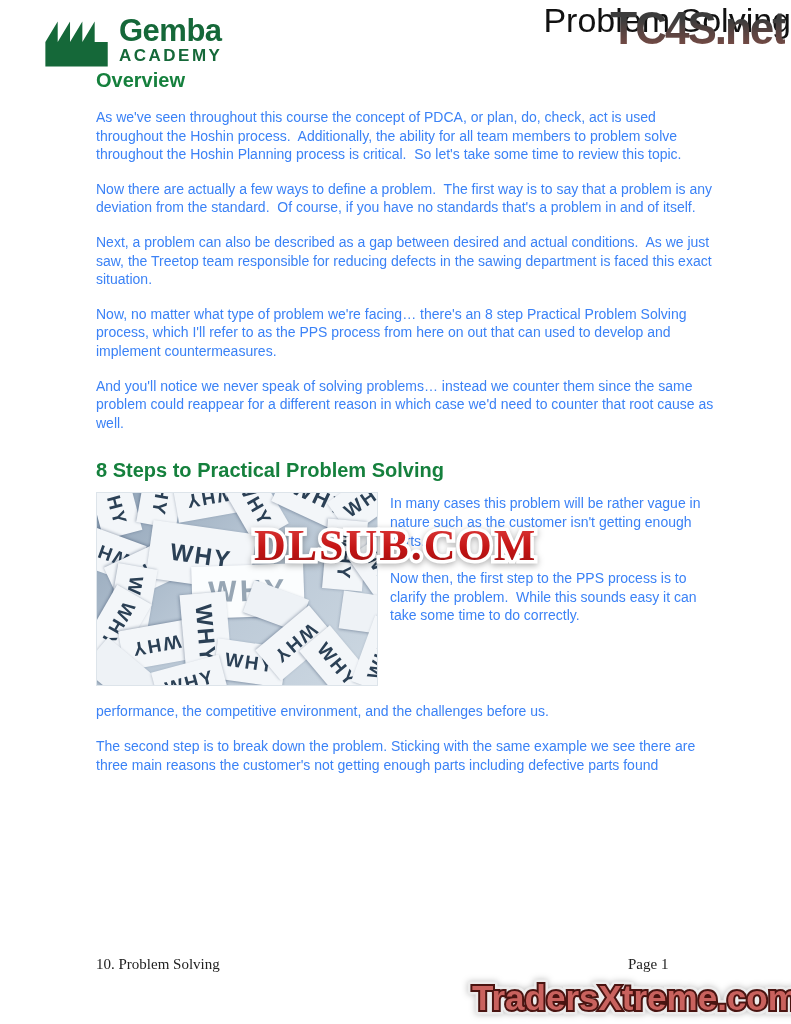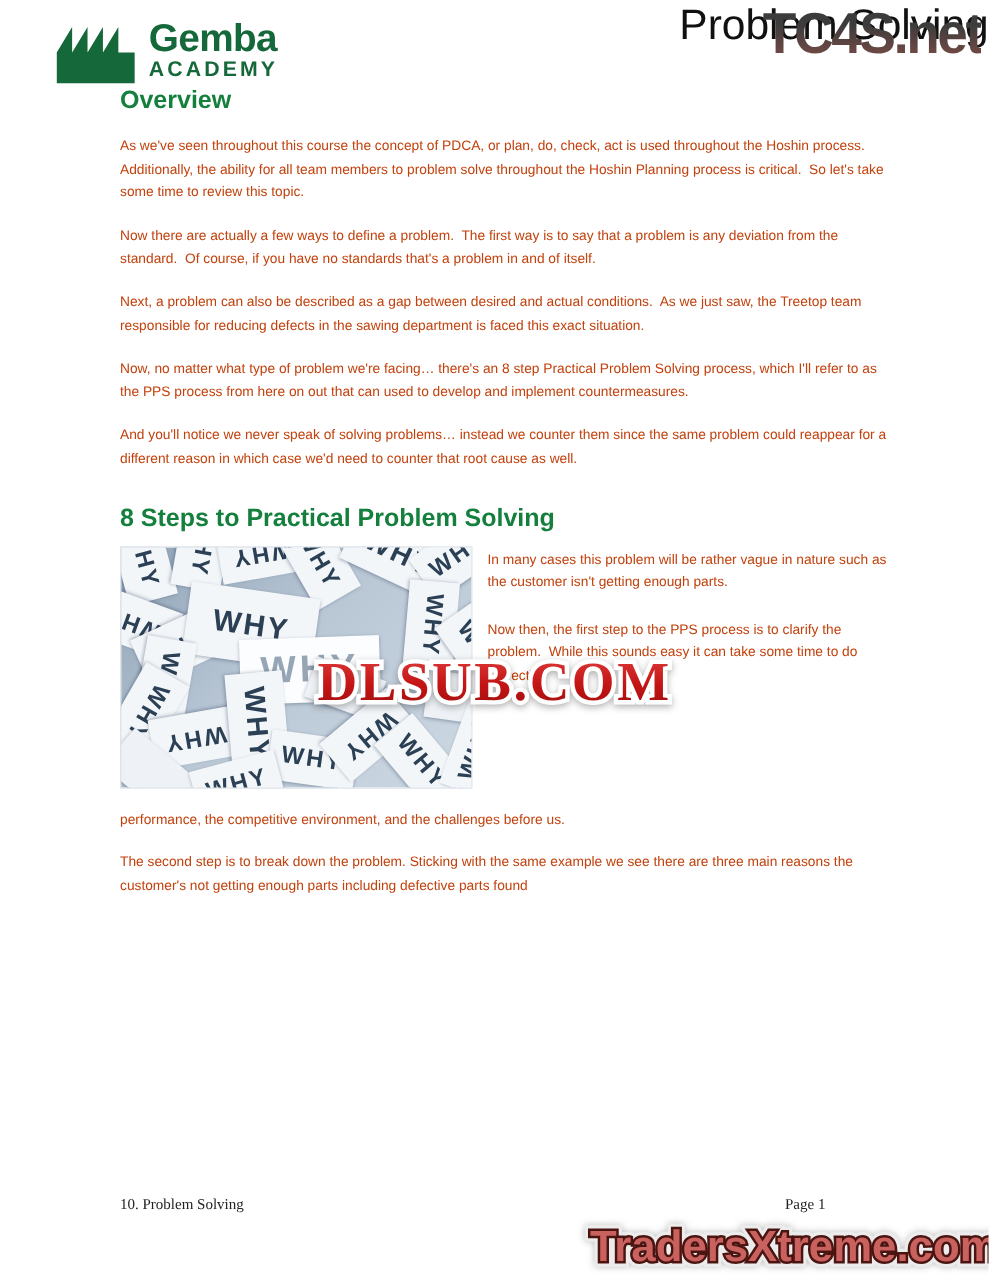--- a/index.html
+++ b/index.html
@@ -29,21 +29,21 @@
     text-align:right;
     font-size:34px; font-weight:400; color:#111; letter-spacing:0px; line-height:40px;
   }
   .content { padding:0 75px 0 96px; }
   h2.green {
     font-size:20px; font-weight:bold; color:#15803d; line-height:24px;
   }
   .overview-heading { margin-top:28px; }
   .steps-heading { margin-top:26px; }
   p.body {
-    margin-top:16px; font-size:11px; line-height:18.6px; color:#c2410c;
+    margin-top:16px; font-size:14px; line-height:18.6px; color:#3b82f6;
     white-space:pre-wrap;
   }
 
   
   .steps-row { display:flex; margin-top:10px; }
   .why-image {
     position:relative; width:282px; height:194px; flex:0 0 282px;
     background:linear-gradient(135deg,#8fa2b6 0%,#b9c7d5 45%,#cdd8e2 100%);
     overflow:hidden; margin-right:12px; border:1px solid #dde4ea;
   }
@@ -55,21 +55,21 @@
   }
   .tile.center { color:#97a6b4; background:#fbfdfe; letter-spacing:3px; }
   .tile.blank { background:#eef2f6; }
   .steps-side { flex:1; padding-top:2px; }
   .steps-side p.body { margin-top:0; margin-bottom:19px; }
   .wrap-line { margin-top:4px; }
 
   
   .footer-left, .footer-right {
     position:absolute; top:956px; font-family:"Liberation Serif", serif;
-    font-size:12px; color:#222;
+    font-size:15px; color:#222;
   }
   .footer-left { left:96px; }
   .footer-right { left:628px; }
 
   
   .wm-dlsub {
     position:absolute; left:254px; top:482px; z-index:5;
     font-family:"Liberation Serif", serif; font-weight:bold;
     font-size:44px; letter-spacing:2px; line-height:54px;
     filter:drop-shadow(0 2px 3px rgba(0,0,0,0.30));

